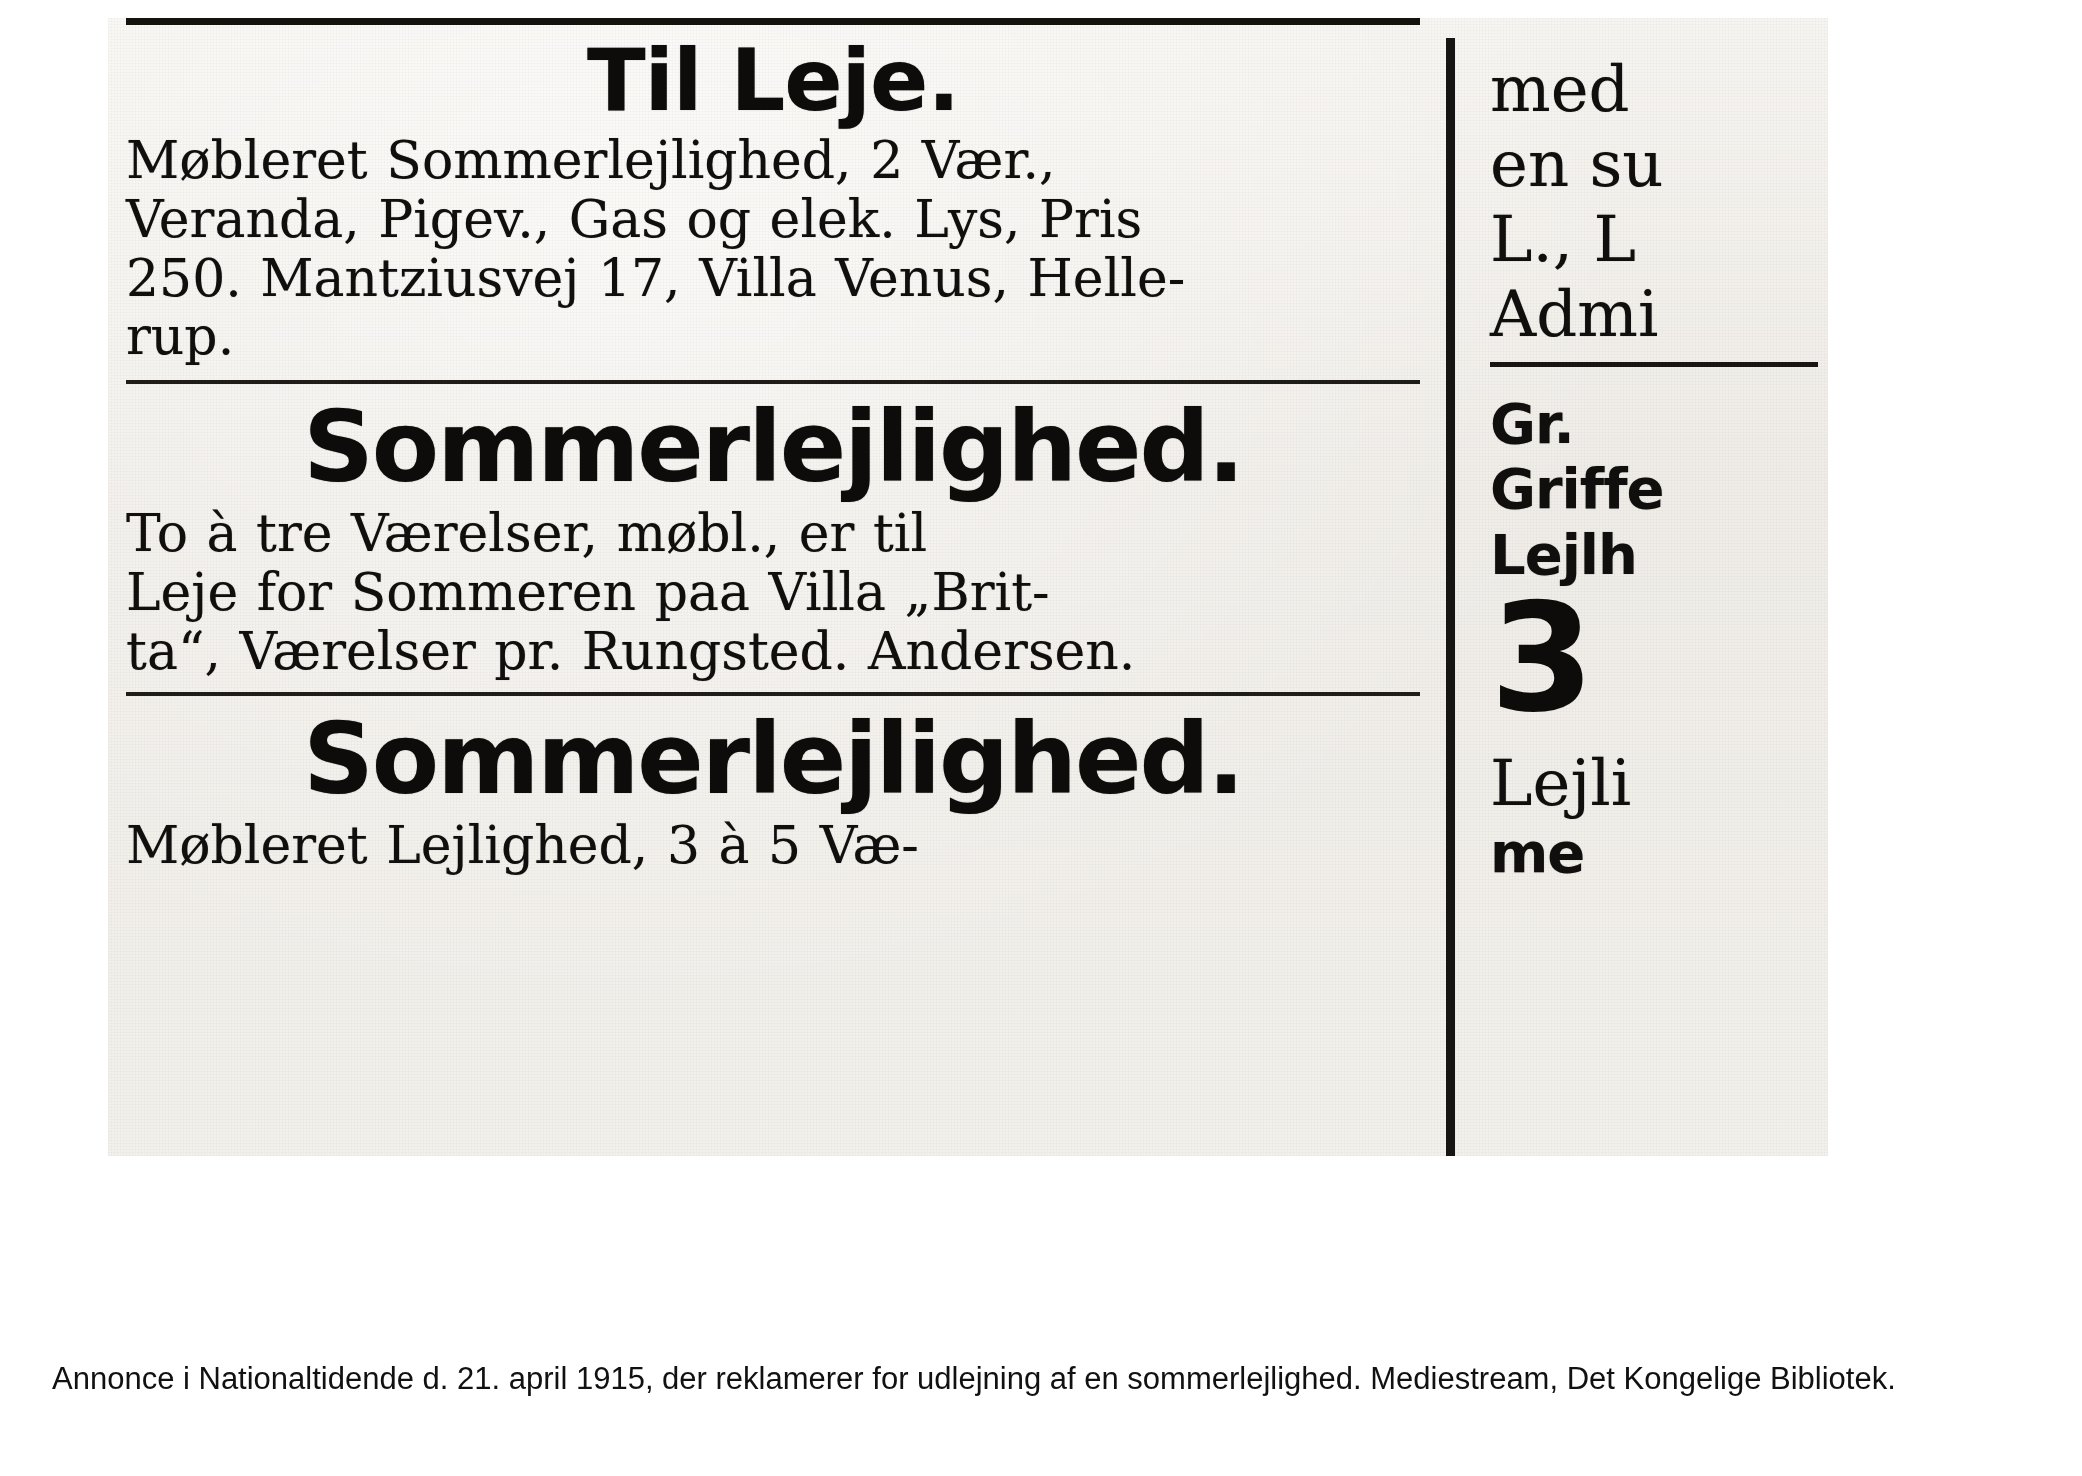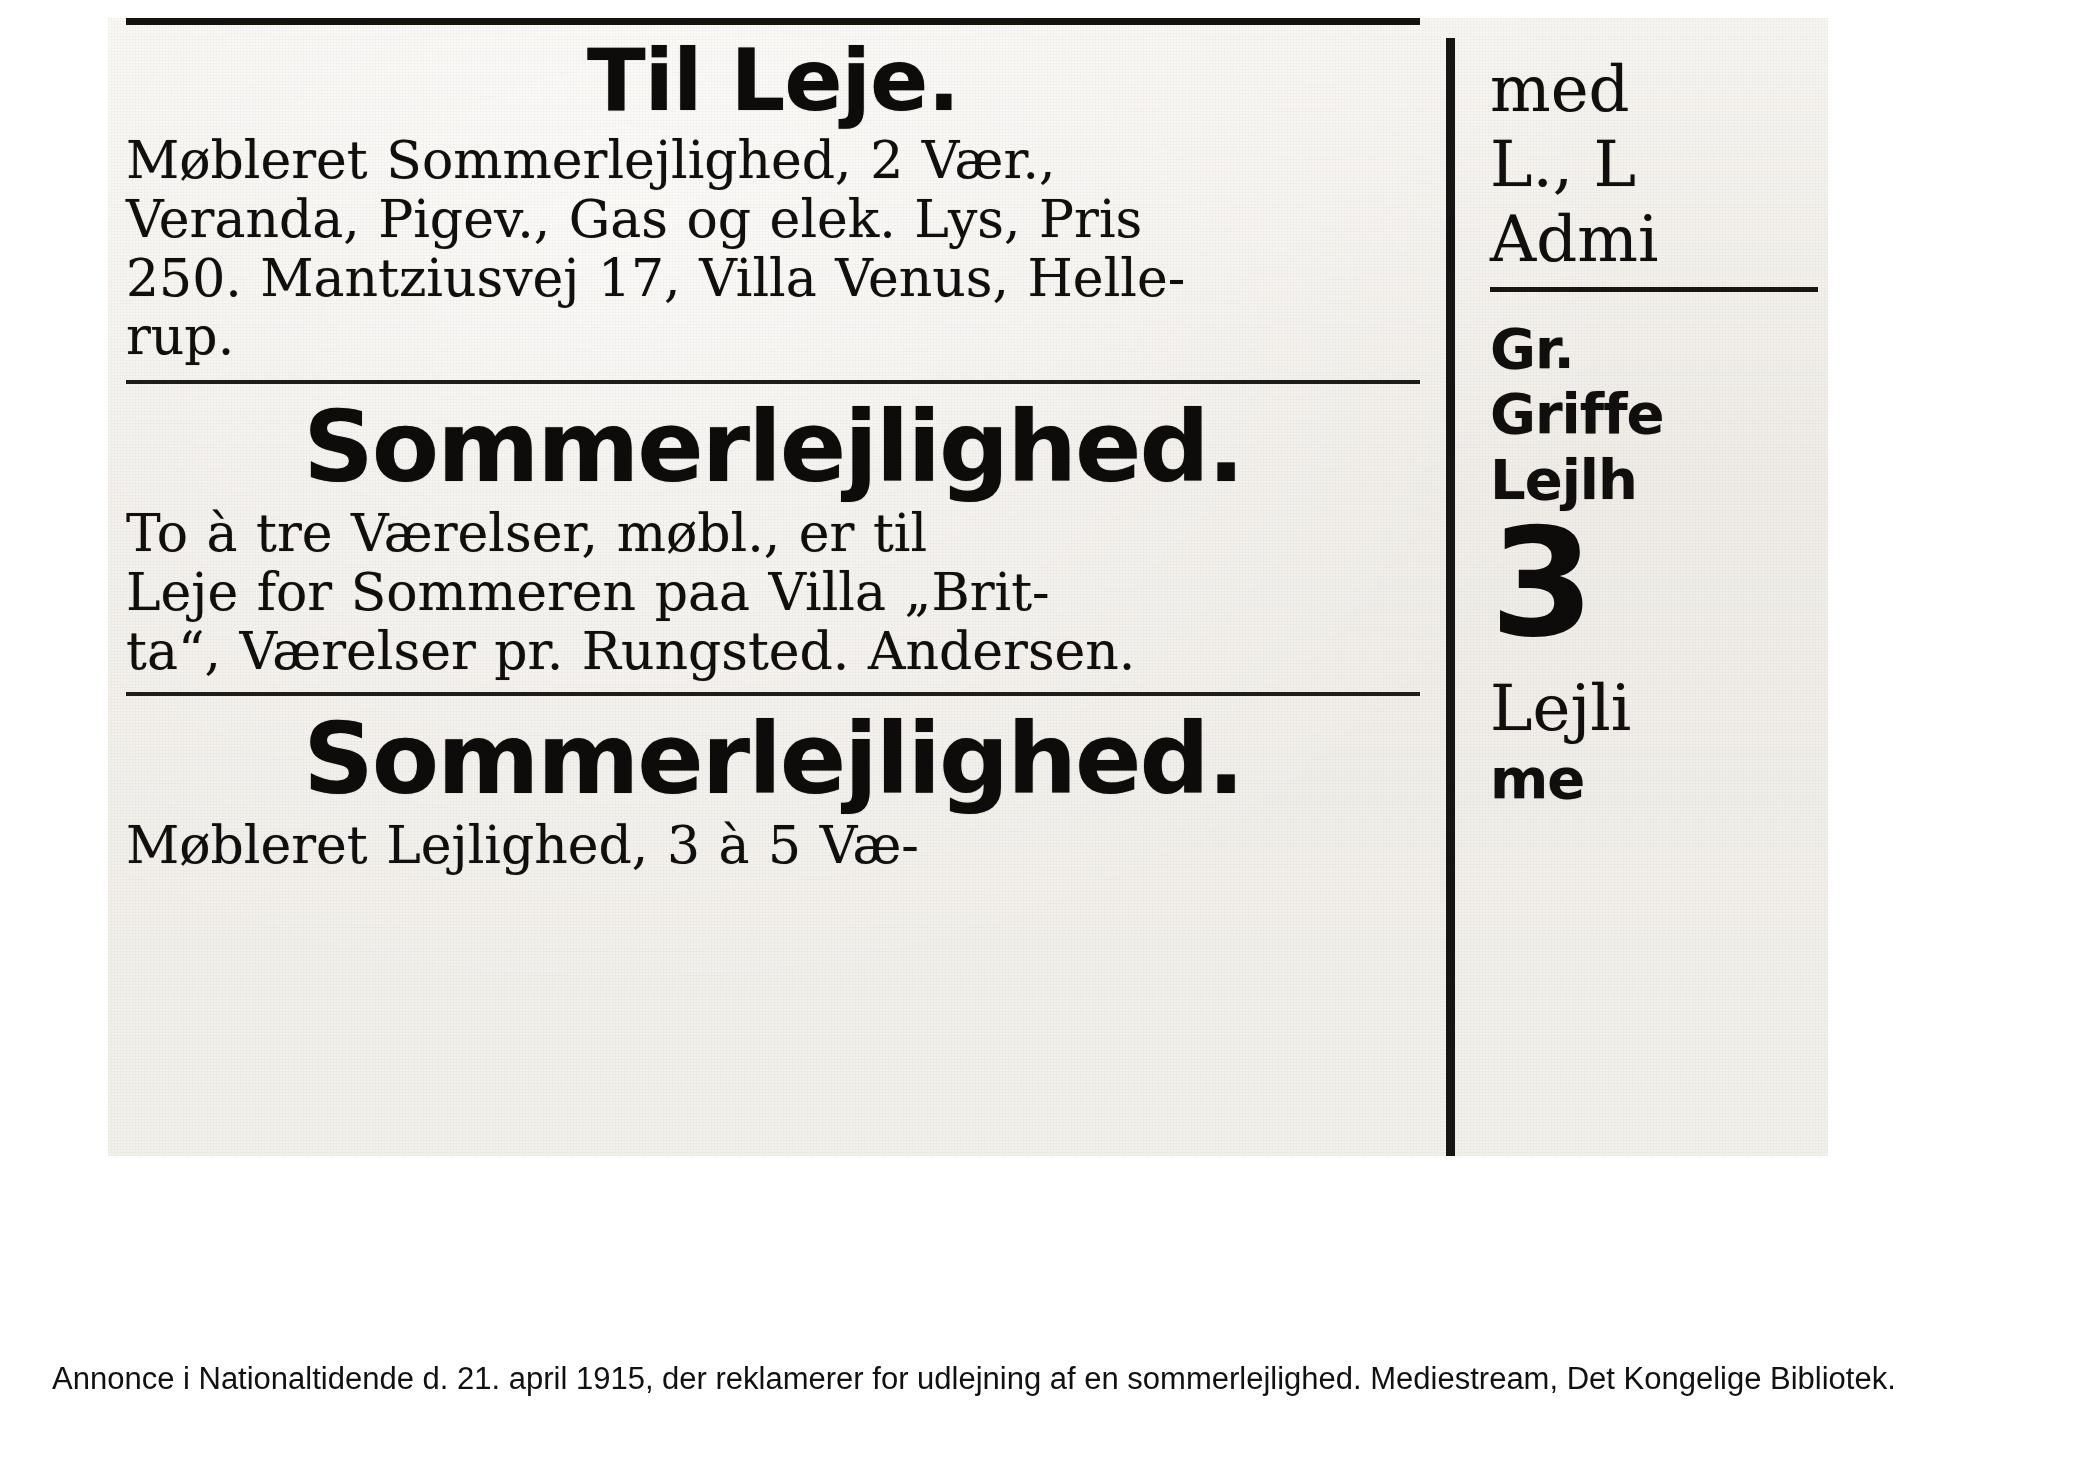--- a/index.html
+++ b/index.html
@@ -215,20 +215,21 @@
         <div class="body-text">
           <span class="ln">Møbleret   Lejlighed, 3 à 5 Væ-</span>
         </div>
       </div>
 
     </div>
 
     <div class="col-side">
       <div class="side-gap-md"></div>
       <div class="side-line">med</div>
+      <div class="side-line">en su</div>
       <div class="side-line">L.,  L</div>
       <div class="side-line">Admi</div>
       <div class="side-rule"></div>
       <div class="side-gap-sm"></div>
       <div class="side-line bold">Gr.</div>
       <div class="side-line bold">Griffe</div>
       <div class="side-line bold">Lejlh</div>
       <div class="side-big">3</div>
       <div class="side-gap-sm"></div>
       <div class="side-line">Lejli</div>

